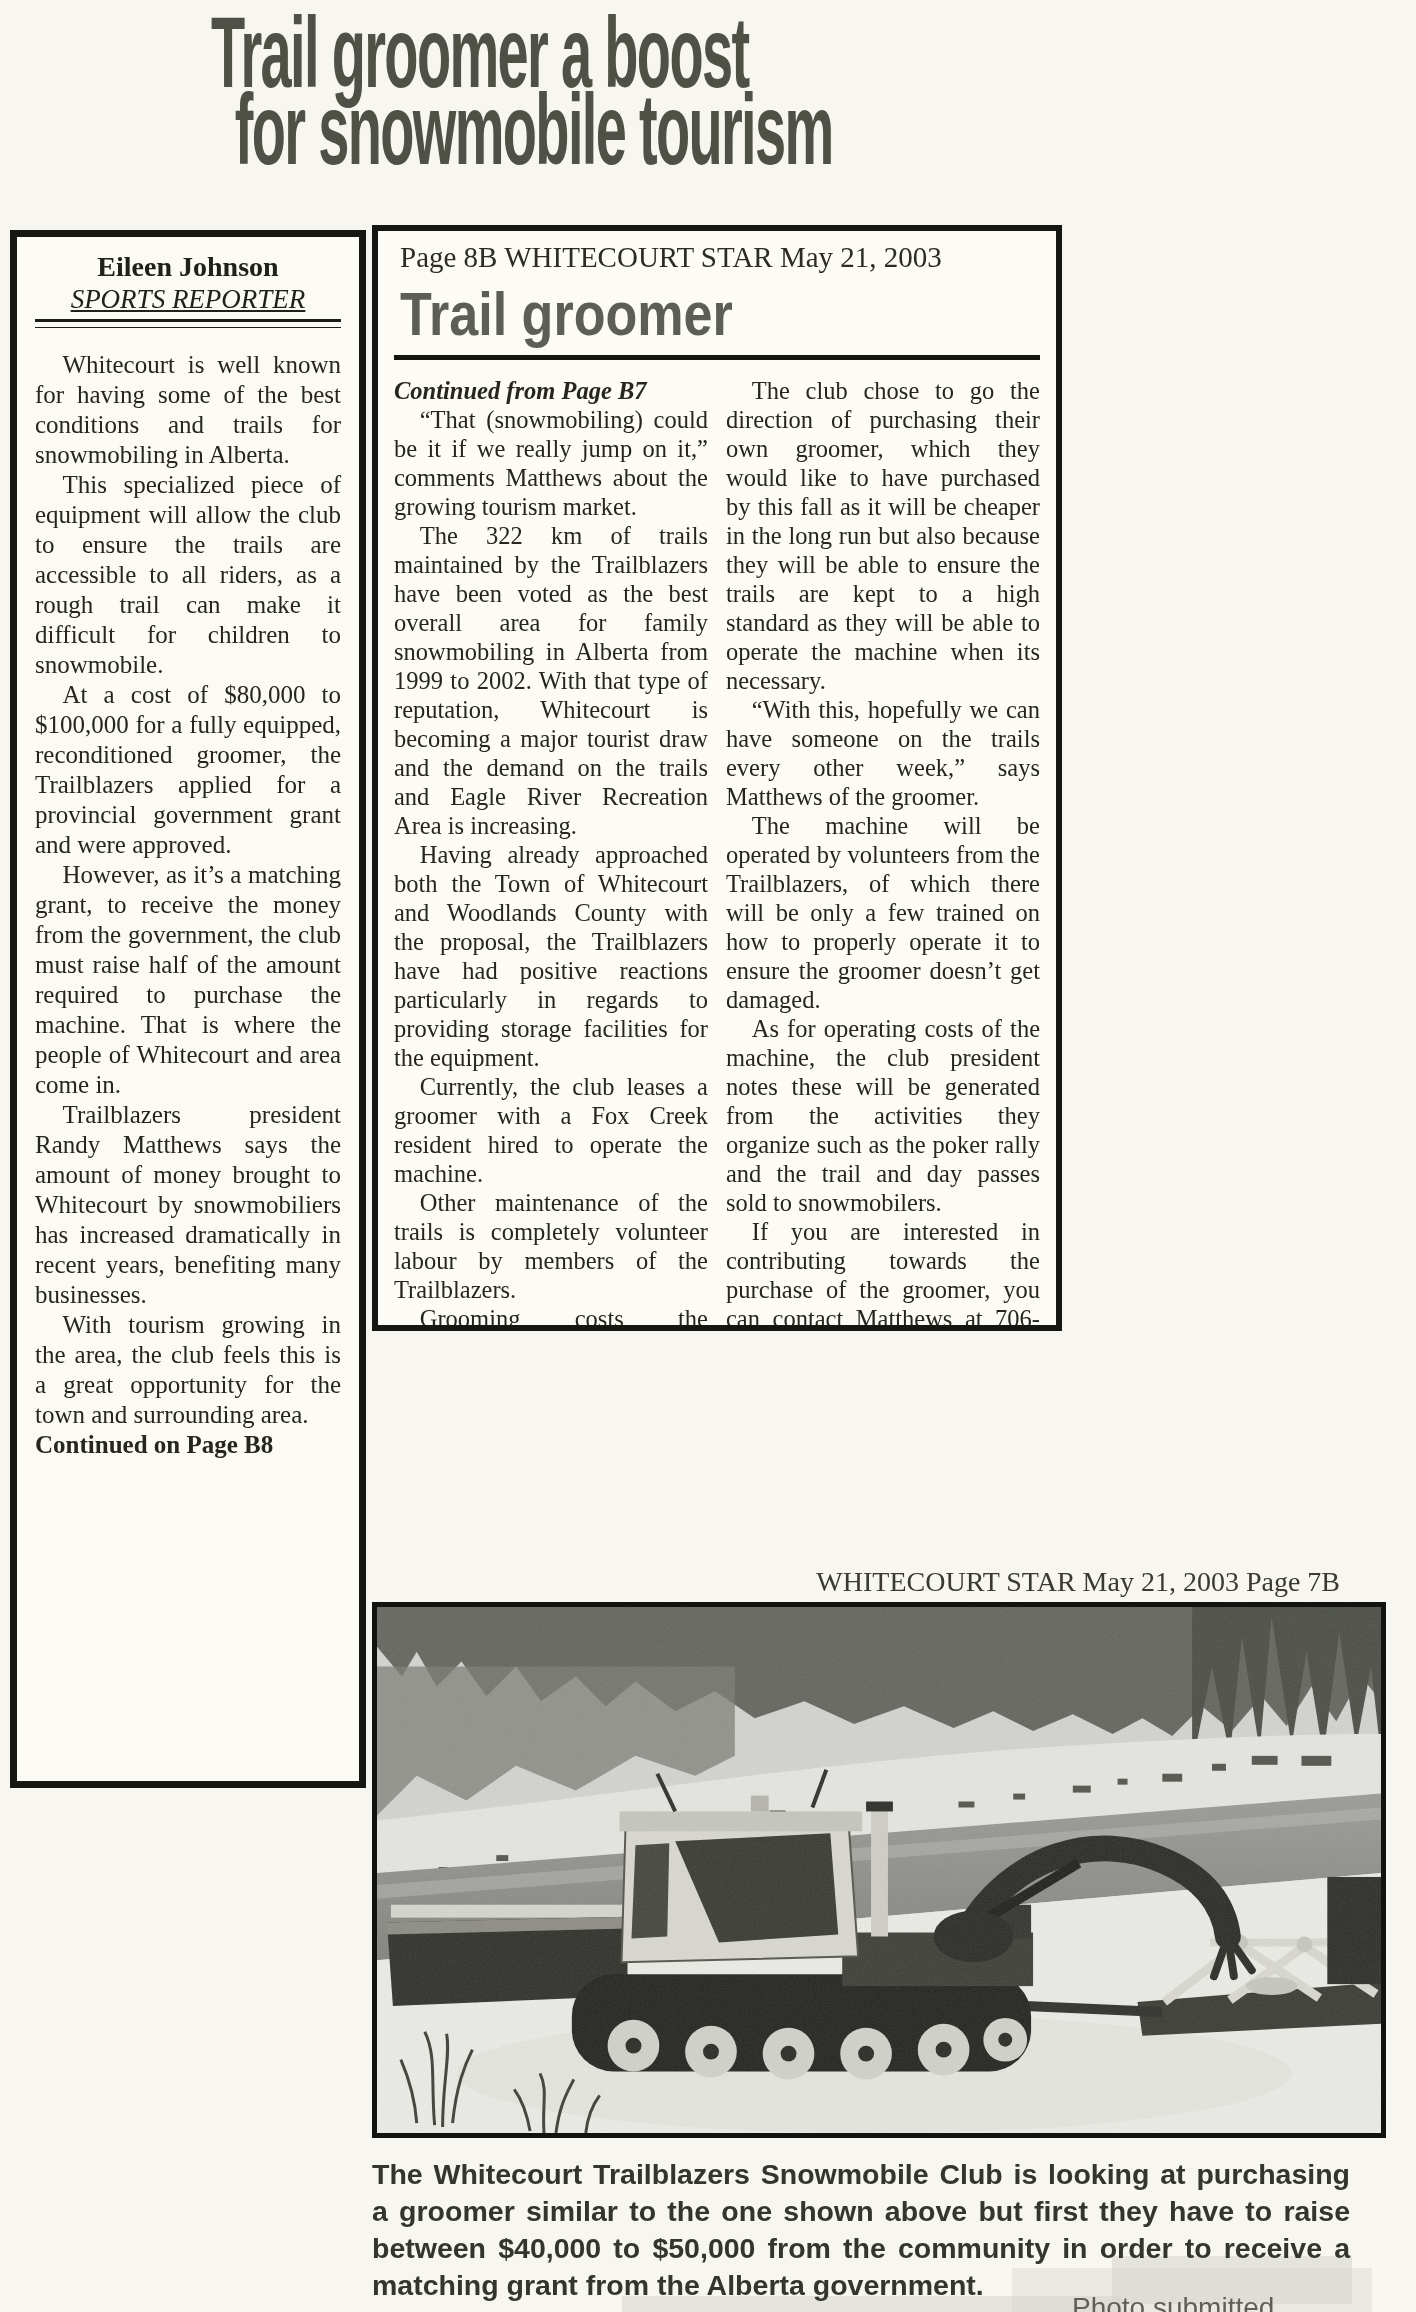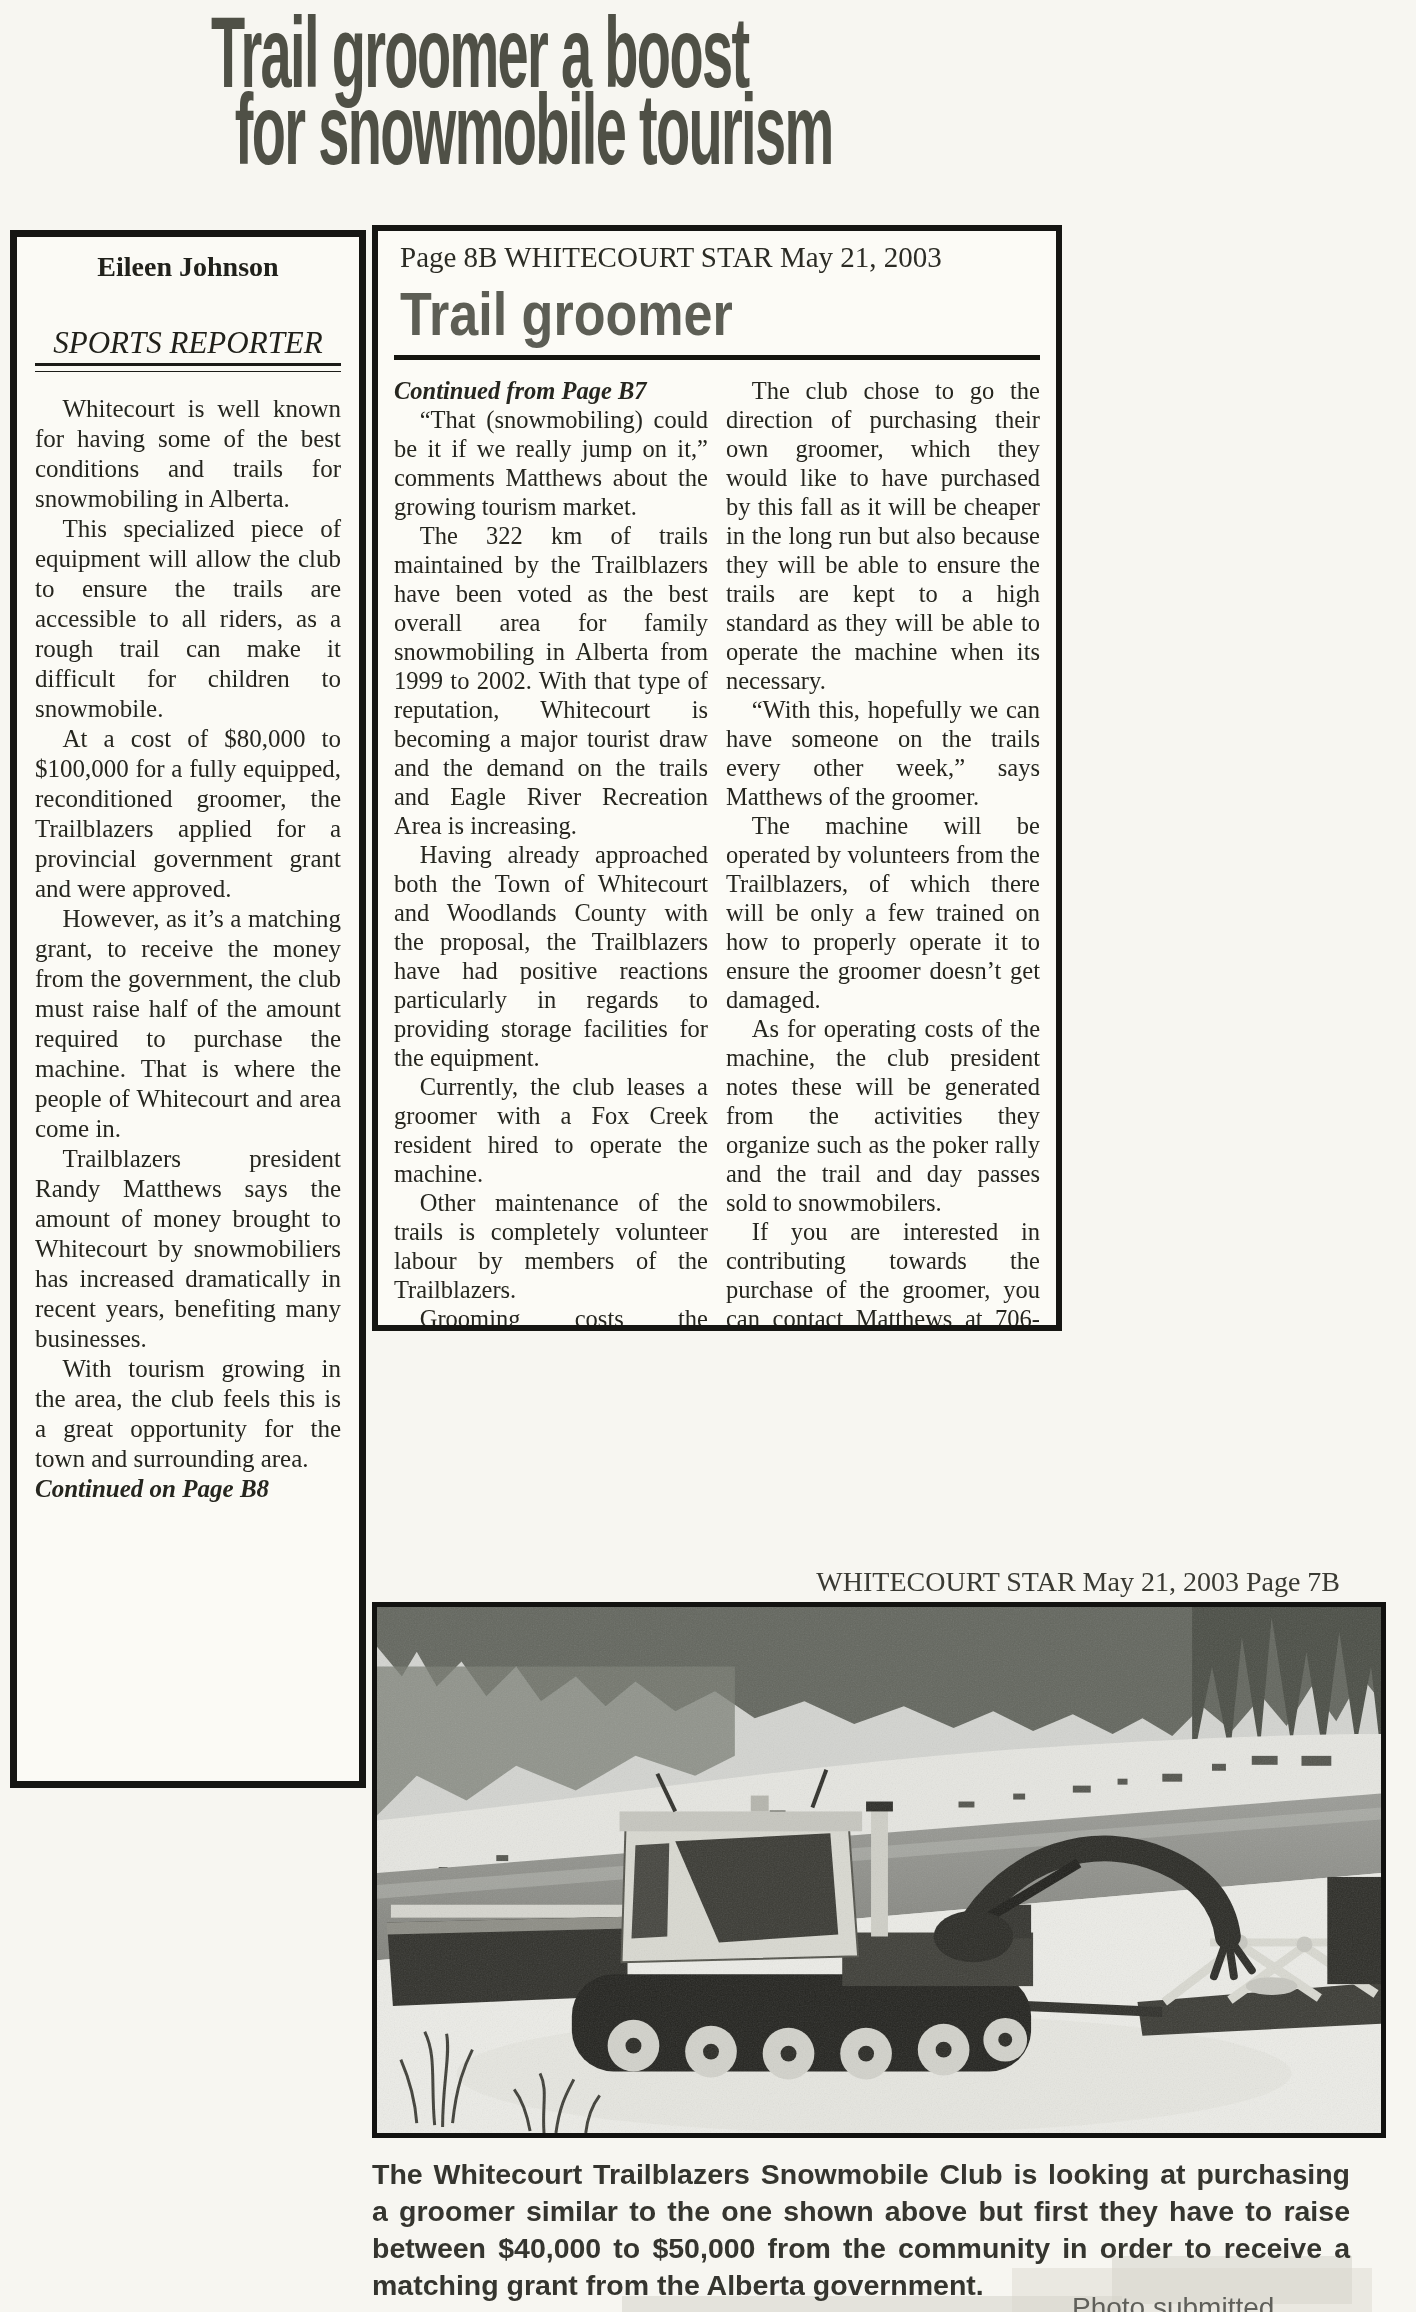--- a/index.html
+++ b/index.html
@@ -18,25 +18,25 @@
     color:#4f5046;letter-spacing:-3px;white-space:nowrap;
     transform:scaleX(0.56);transform-origin:center;
   }
   
   .left-box{
     position:absolute;left:10px;top:230px;width:356px;height:1558px;
     border:7px solid #161613;background:#fbfaf5;
     box-sizing:border-box;padding:14px 18px 6px 18px;overflow:hidden;
   }
   .byline{font-weight:bold;font-size:28px;text-align:center;line-height:32px;color:#21211b;}
-  .byline-title{font-style:italic;font-size:31px;text-align:center;line-height:32px;
-    color:#21211b;margin-top:44px;}
+  .byline-title{font-style:italic;font-size:27px;text-align:center;line-height:32px;
+    text-decoration:underline;color:#21211b;}
   .byline-rule{height:5px;border-top:3px solid #1c1c18;border-bottom:1px solid #1c1c18;margin:4px 0 22px 0;}
   .left-box p{margin:0;font-size:25px;line-height:30px;text-align:justify;text-indent:1.1em;}
-  .continued-on{font-weight:bold;font-style:italic;font-size:25px;line-height:34px;
+  .continued-on{font-weight:bold;font-size:25px;line-height:34px;
     text-align:center;text-indent:0 !important;}
   
   .right-box{
     position:absolute;left:372px;top:225px;width:690px;height:1106px;
     border:6px solid #161613;background:#fcfbf6;
     box-sizing:border-box;padding:8px 16px 6px 16px;overflow:hidden;
   }
   .page-header{font-size:29px;line-height:36px;color:#2c2c25;padding-left:6px;}
   .rb-headline{
     display:inline-block;font-family:"Liberation Sans", sans-serif;font-weight:bold;

